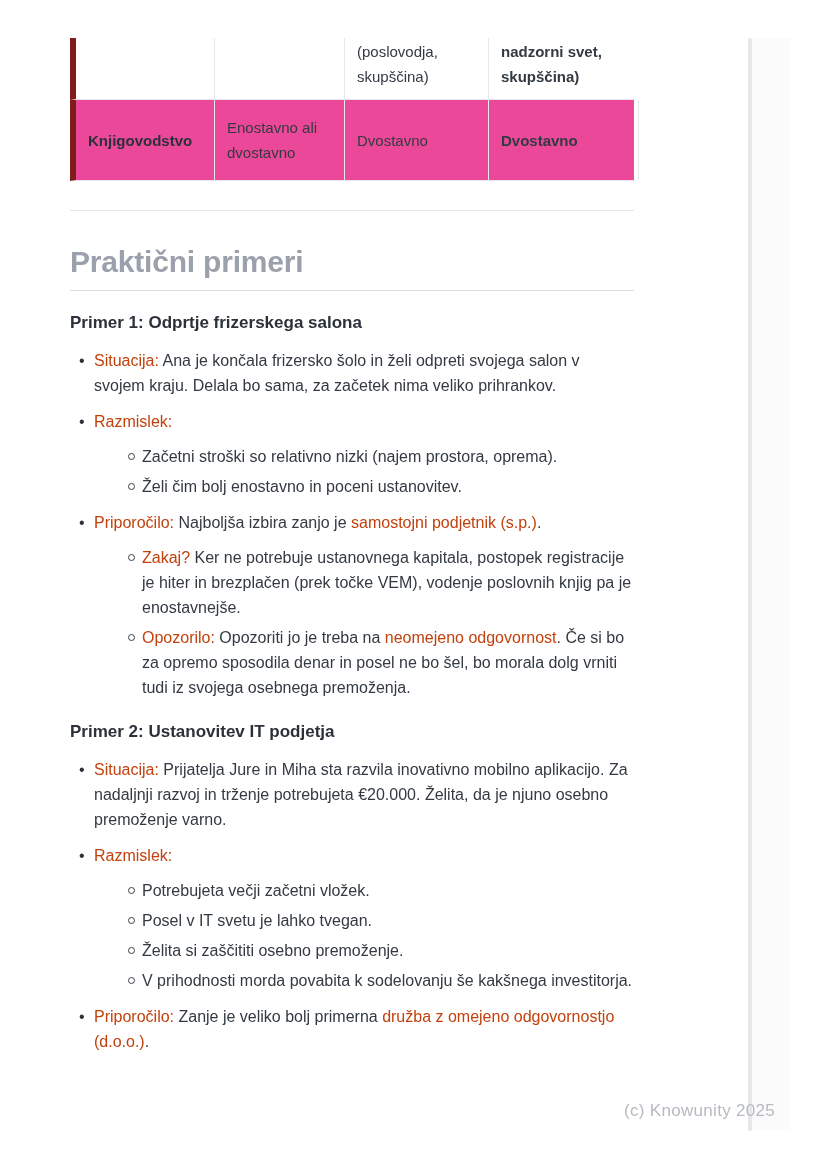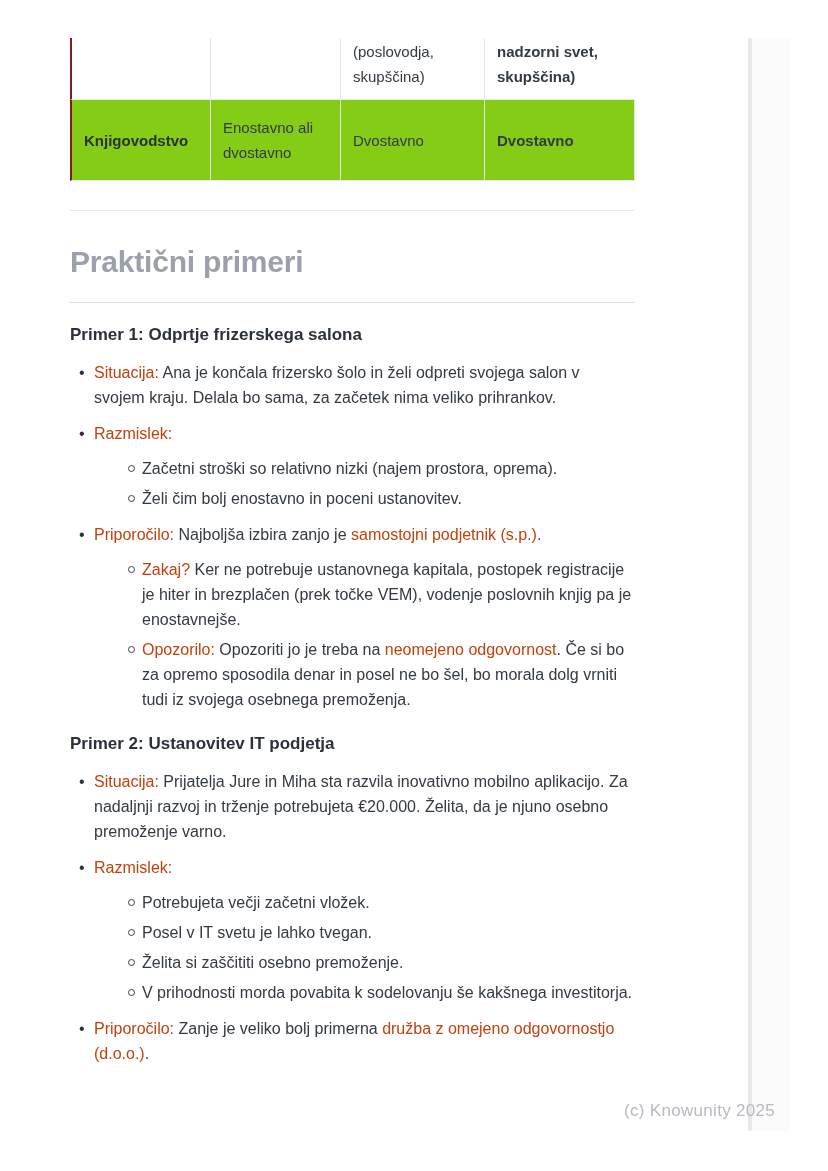--- a/index.html
+++ b/index.html
@@ -12,51 +12,51 @@
     overflow: hidden;
   }
   .content {
     position: absolute;
     left: 70px;
     top: 0;
     width: 564px;
   }
   
   .cmp-table { margin-top: 38px; }
-  .trow { display: flex; border-left: 2px solid #7f1d1d; }
+  .trow { display: flex; border-left: 6px solid #7f1d1d; }
   .trow .cell {
     border-right: 1px solid #e4e6e9;
     font-size: 15px;
     line-height: 25px;
     padding: 0 12px;
     color: #333a42;
   }
   .trow.partial { height: 62px; overflow: hidden; border-bottom: 1px solid #e4e6e9; }
   .trow.partial .cell { padding-top: 1px; }
   .trow.main {
     height: 81px;
-    background: #84cc16;
+    background: #ec4899;
     border-bottom: 1px solid #e4e6e9;
   }
   .trow.main .cell { display: flex; align-items: center; }
   .c1 { flex: 0 0 139px; }
   .c2 { flex: 0 0 130px; }
   .c3 { flex: 0 0 144px; }
   .c4 { flex: 0 0 150px; border-right: 1px solid #e4e6e9; font-weight: bold; }
   .cell.hdr { font-weight: 700; color: #2b313a; }
   
   .divider { margin-top: 29px; height: 1px; background: #e4e6e9; }
   h1.section-title {
     margin-top: 33px;
     font-size: 30px;
     line-height: 36px;
     font-weight: 700;
     color: #9aa1ac;
     letter-spacing: -0.2px;
-    padding-bottom: 22px;
+    padding-bottom: 10px;
     border-bottom: 1px solid #d7dade;
   }
   h3.example-heading {
     margin-top: 21px;
     font-size: 17px;
     line-height: 22px;
     font-weight: 700;
     color: #2b313a;
   }
   

